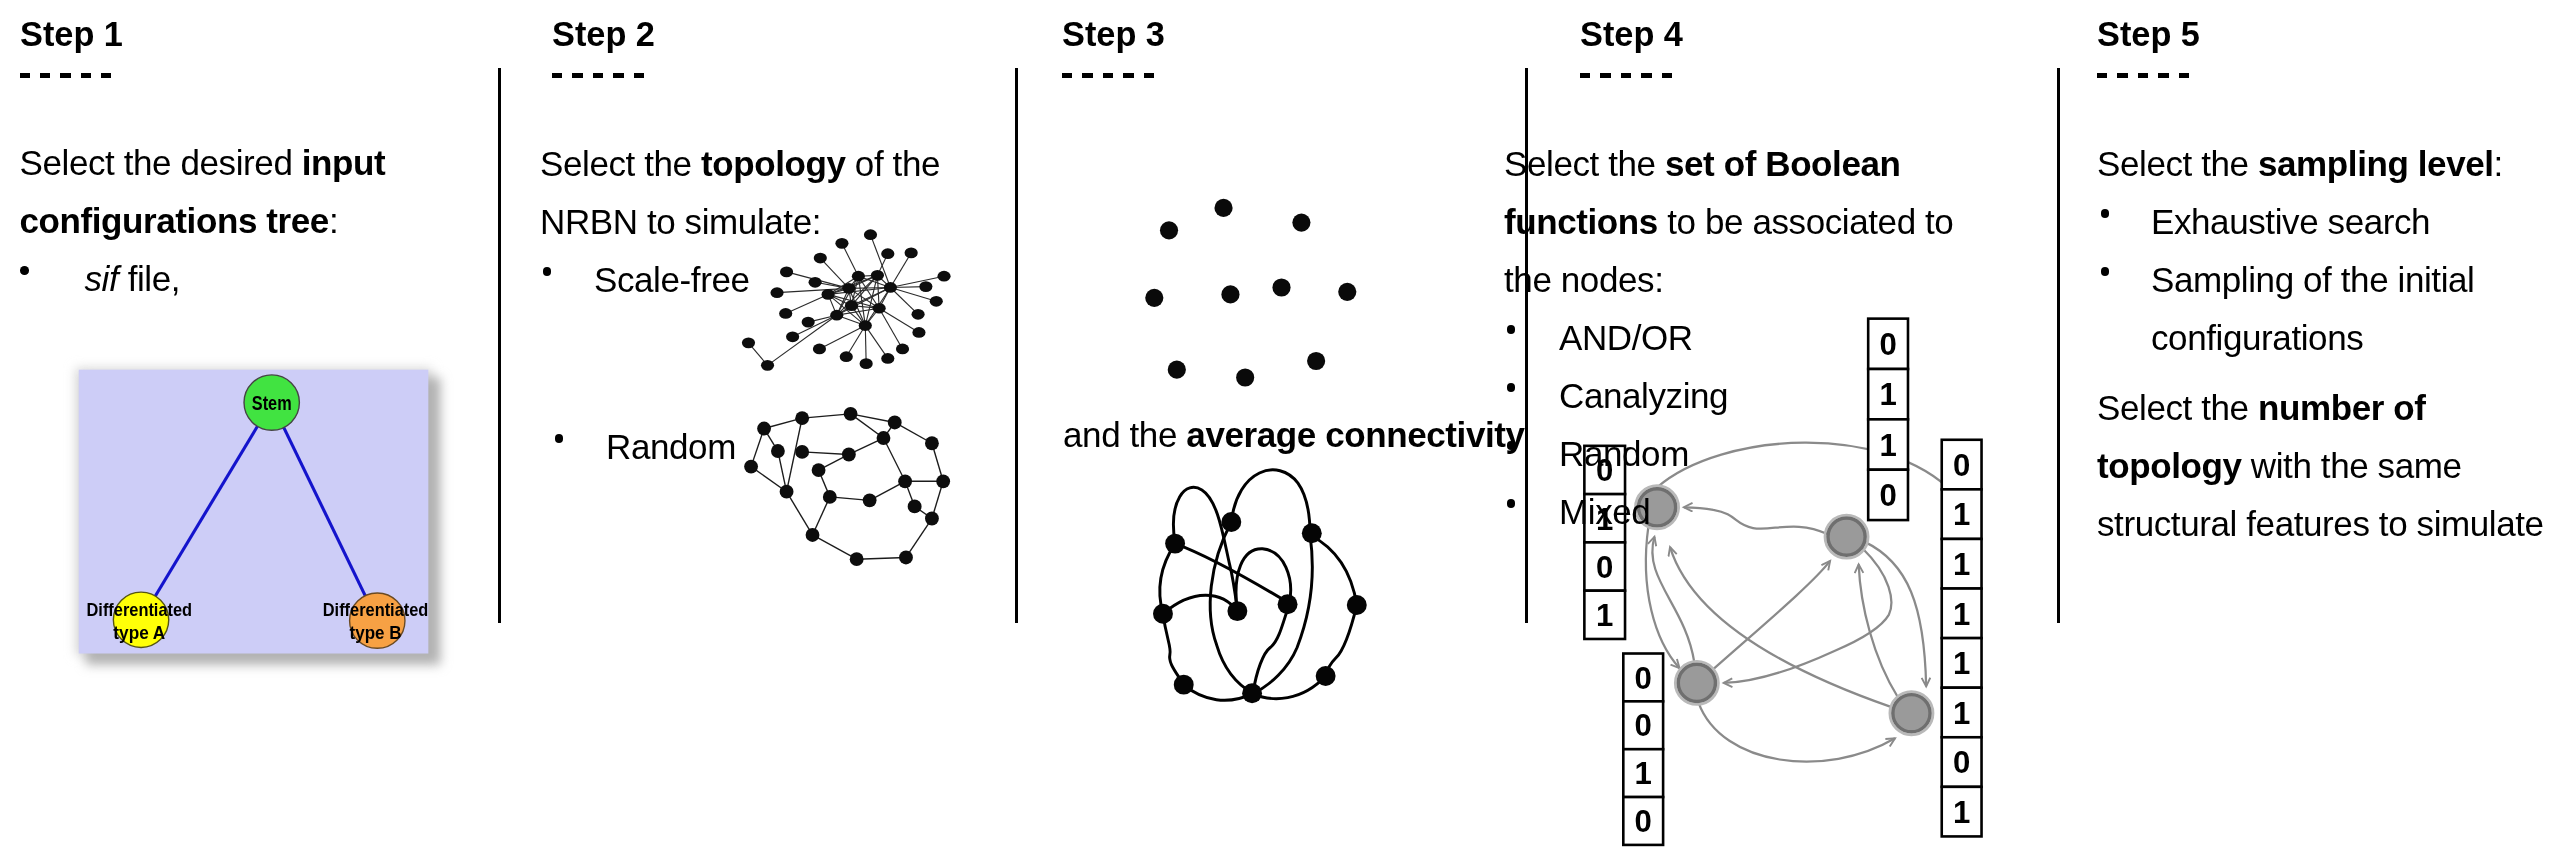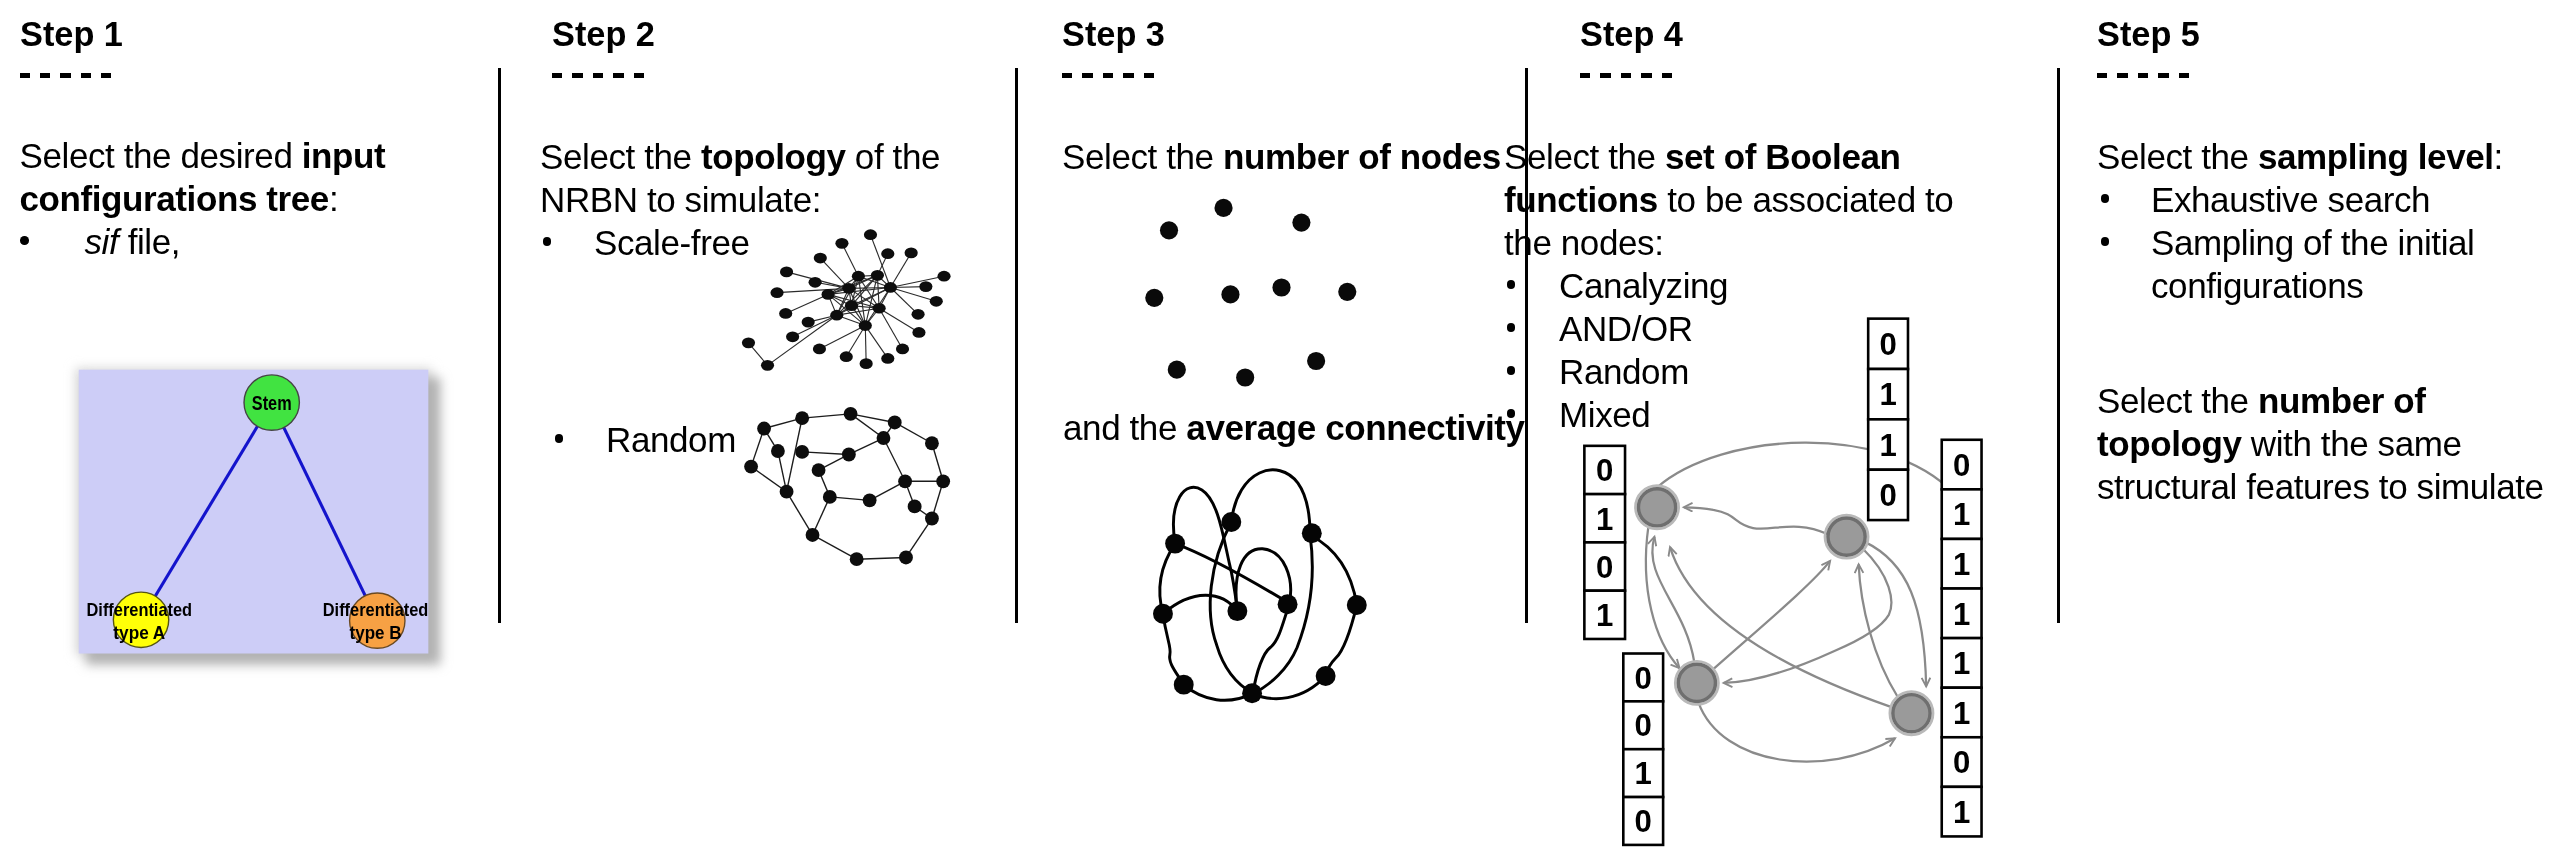--- a/index.html
+++ b/index.html
@@ -3,21 +3,21 @@
 <style>
 html,body{margin:0;padding:0;background:#fff}
 #page{position:relative;width:2576px;height:851px;overflow:hidden;background:#fff;color:#000;
   font-family:"Liberation Sans",sans-serif}
 #gfx{position:absolute;left:0;top:0}
 .sep{position:absolute;top:68px;height:555px;width:2.6px;background:#000}
 .h{position:absolute;font-weight:bold;font-size:35px;line-height:35px;white-space:nowrap;
   transform:scaleX(0.98);transform-origin:0 0}
 .dash{position:absolute;display:flex;gap:10px}
 .dash i{display:block;width:10.4px;height:5.2px;background:#000}
-.body{position:absolute;font-size:35px;line-height:43px;letter-spacing:-0.4px;white-space:normal}
+.body{position:absolute;font-size:35px;line-height:58px;letter-spacing:-0.4px;white-space:normal}
 .li{position:relative}
 .dot{position:absolute;top:16.4px;width:8.7px;height:8.7px;border-radius:50%;background:#000}
 b{font-weight:bold}
 </style></head>
 <body>
 <div id="page">
 <svg id="gfx" viewBox="0 0 2977 983" width="2576" height="851">
 
 <defs>
  <filter id="blur1" x="-20%" y="-20%" width="140%" height="140%">
@@ -362,28 +362,27 @@
 <div class="li" style="padding-left:65px"><span class="dot" style="left:0.9px"></span><i>sif</i> file,</div>
 </div>
     <div class="body" style="left:540px;top:135px;width:485px">
 Select the <b>topology</b> of the<br>
 NRBN to simulate:
 <div class="li" style="padding-left:54px"><span class="dot" style="left:2.6px"></span>Scale-free</div>
 </div>
 <div class="body" style="left:552px;top:418px;width:485px">
       <div class="li" style="padding-left:54px"><span class="dot" style="left:2.6px"></span>Random</div>
     </div>
-    <div class="body" style="left:1062px;top:135px;width:536px">Select the <b>number of nodes</b></div>
 <div class="body" style="left:1063px;top:406px;width:536px">and the <b>average connectivity</b></div>
     <div class="body" style="left:1504px;top:135px;width:485px">
 Select the <b>set of Boolean</b><br>
 <b>functions</b> to be associated to<br>
 the nodes:
+<div class="li" style="padding-left:55px"><span class="dot" style="left:2.6px"></span>AND/OR</div>
 <div class="li" style="padding-left:55px"><span class="dot" style="left:2.6px"></span>Canalyzing</div>
-<div class="li" style="padding-left:55px"><span class="dot" style="left:2.6px"></span>AND/OR</div>
 <div class="li" style="padding-left:55px"><span class="dot" style="left:2.6px"></span>Random</div>
 <div class="li" style="padding-left:55px"><span class="dot" style="left:2.6px"></span>Mixed</div>
 </div>
     <div class="body" style="left:2097px;top:135px;width:485px">
 Select the <b>sampling level</b>:
 <div class="li" style="padding-left:54px"><span class="dot" style="left:3.5px"></span>Exhaustive search</div>
 <div class="li" style="padding-left:54px"><span class="dot" style="left:3.5px"></span>Sampling of the initial configurations</div>
 </div>
 <div class="body" style="left:2097px;top:379px;width:485px">
 Select the <b>number of</b><br>

